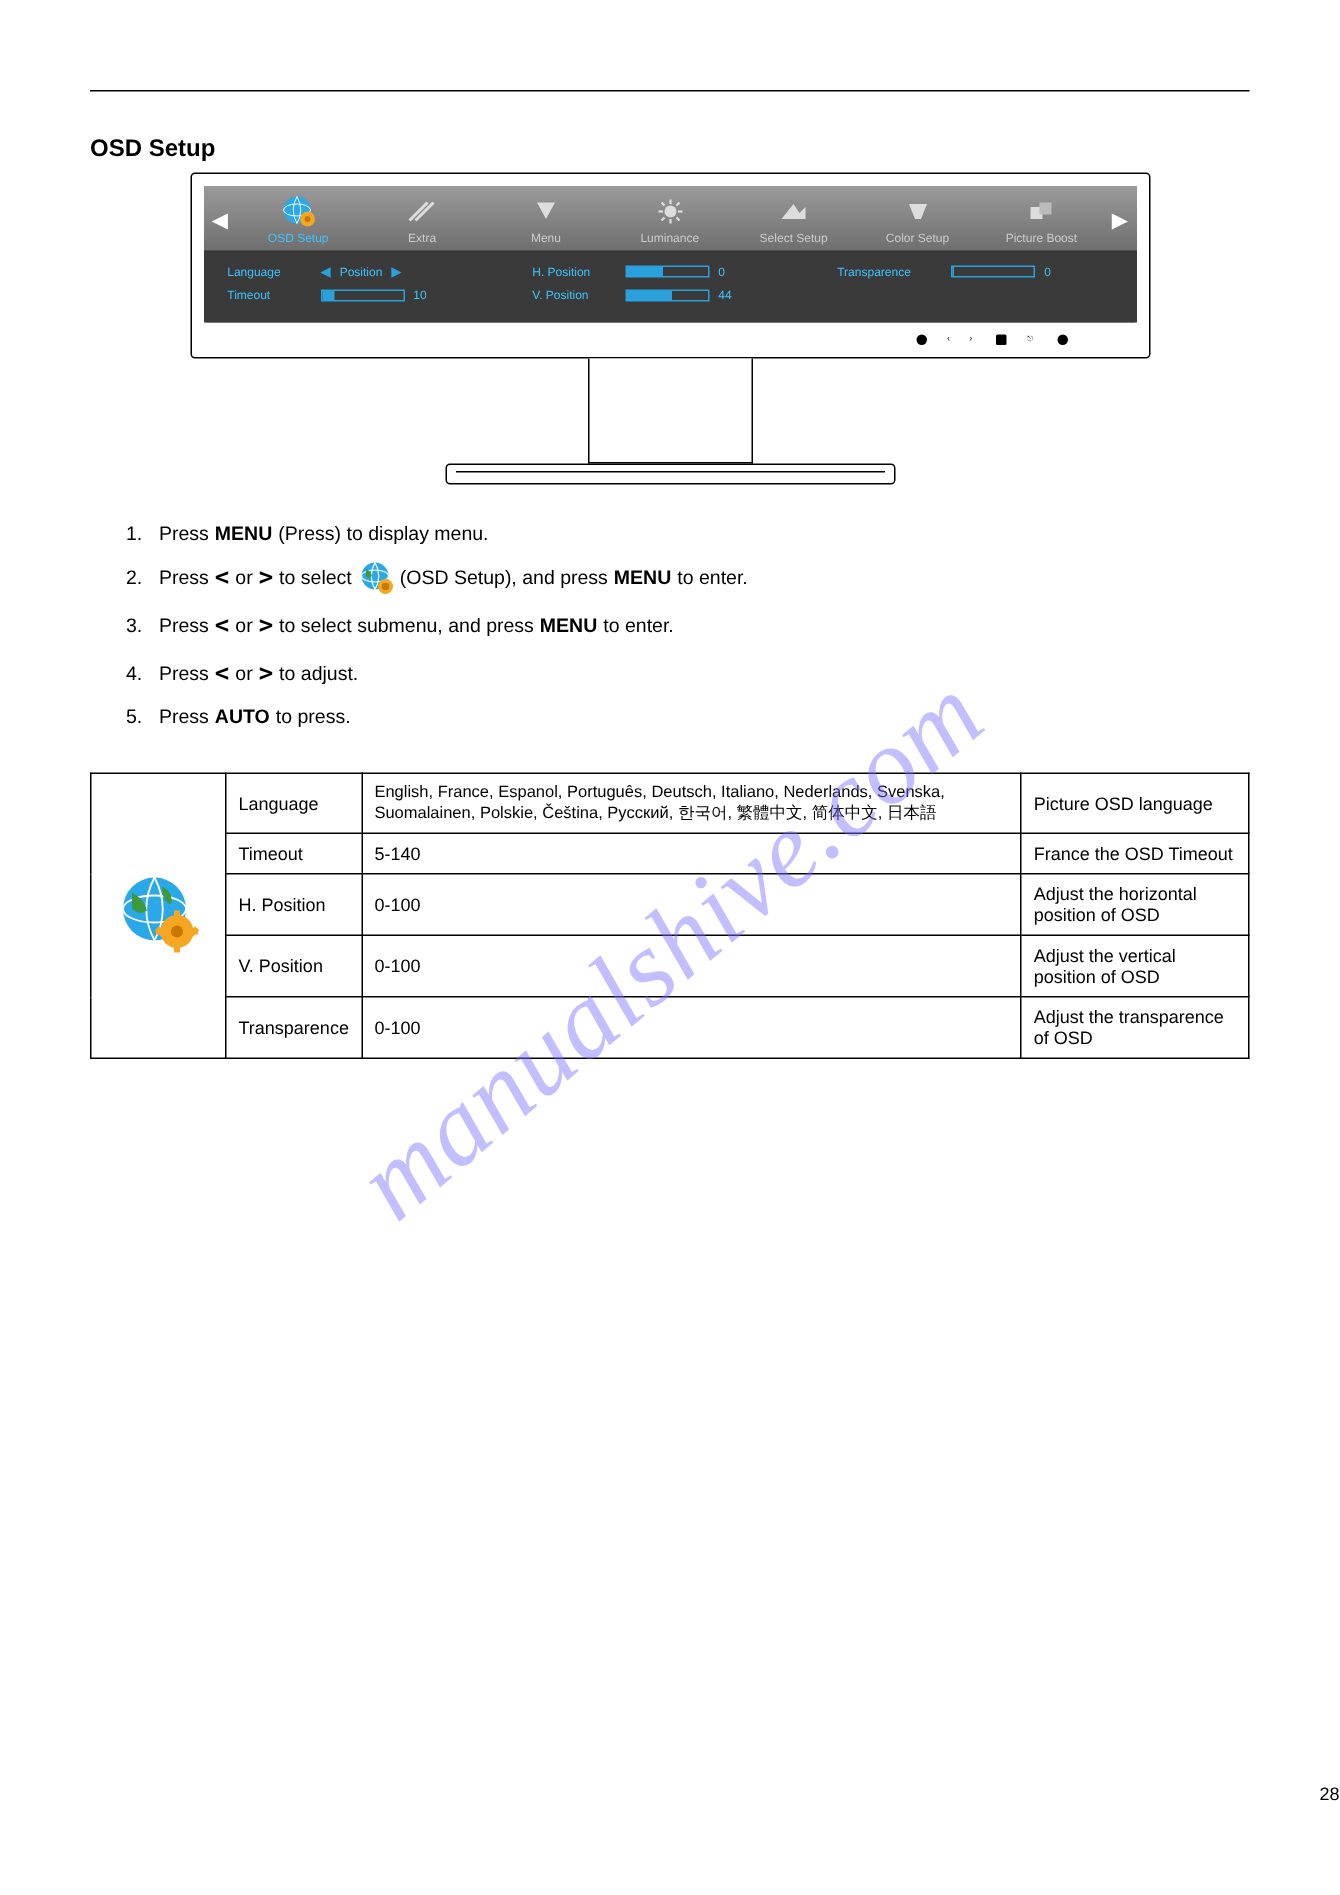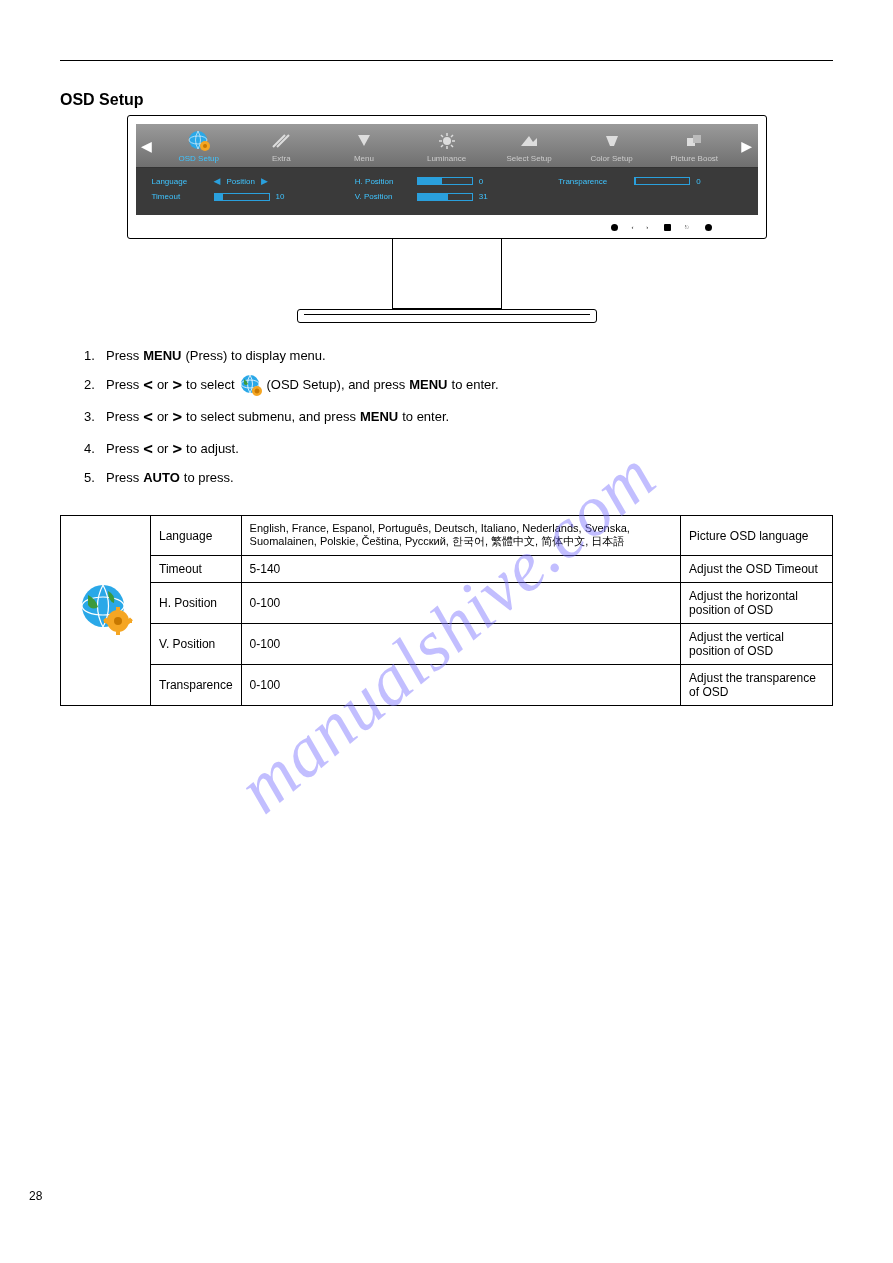--- a/index.html
+++ b/index.html
@@ -47,21 +47,21 @@
   .angle { font-family: monospace; font-size: 16px; font-weight: bold; }
   
   .mini-globe { display:inline-flex; width:24px; height:24px; vertical-align:middle; }
   
   
   table.spec { width: 100%; border-collapse: collapse; font-size: 12px; margin-top: 8px; }
   table.spec td { border: 1px solid #000; padding: 6px 8px; vertical-align: middle; }
   .icon-cell { width: 90px; text-align:center; }
   .big-globe { width: 56px; height: 56px; display:inline-block; }
   
-  .page-num { position:absolute; bottom:60px; left:0; right:0; text-align:left; font-size:12px;padding-left:29px; }
+  .page-num { position:absolute; bottom:60px; left:0; right:0; text-align:right; font-size:12px;padding-left:29px; }
   
   
   .watermark { position:absolute; left:50%; top:50%; transform: translate(-50%,-50%) rotate(-40deg); font-size:72px; color:rgba(120,110,255,0.45); font-family: Georgia, 'Times New Roman', serif; font-style: italic; white-space:nowrap; pointer-events:none; user-select:none; letter-spacing:1px; }
 </style>
 </head>
 <body>
 
 <div class="page">
   <hr class="hr-top">
   <div class="section-title">OSD Setup</div>
@@ -171,21 +171,21 @@
                 <span class="slider">
                   <span class="fill" style="width:15%"></span>
                 </span>
                 <span class="val">10</span>
               </div>
             <div class="osd-row">
                 <span class="lbl">V. Position</span>
                 <span class="slider">
                   <span class="fill" style="width:55%"></span>
                 </span>
-                <span class="val">31</span>
+                <span class="val">44</span>
               </div>
             <div></div>
           </div>
         </div>
         <div class="monitor-buttons">
           <span class="mbtn"></span>
           <span class="mbtn-lbl">‹</span>
           <span class="mbtn-lbl">›</span>
           <span class="mbtn sq"></span>
           <span class="mbtn-lbl" style="font-size:5px">⎋</span>
@@ -277,21 +277,21 @@
                 </g>
               </svg></span>
       </td>
       <td>Language</td>
       <td style="font-size:11px;">English, France, Espanol, Português, Deutsch, Italiano, Nederlands, Svenska, Suomalainen, Polskie, Čeština, Pyccкий, 한국어, 繁體中文, 简体中文, 日本語</td>
       <td>Picture OSD language</td>
     </tr>
     <tr>
       <td>Timeout</td>
       <td>5-140</td>
-      <td>Adjust the OSD Timeout</td>
+      <td>France the OSD Timeout</td>
     </tr>
     <tr>
       <td>H. Position</td>
       <td>0-100</td>
       <td>Adjust  the  horizontal  position  of OSD</td>
     </tr>
     <tr>
       <td>V. Position</td>
       <td>0-100</td>
       <td>Adjust the vertical position of OSD</td>

